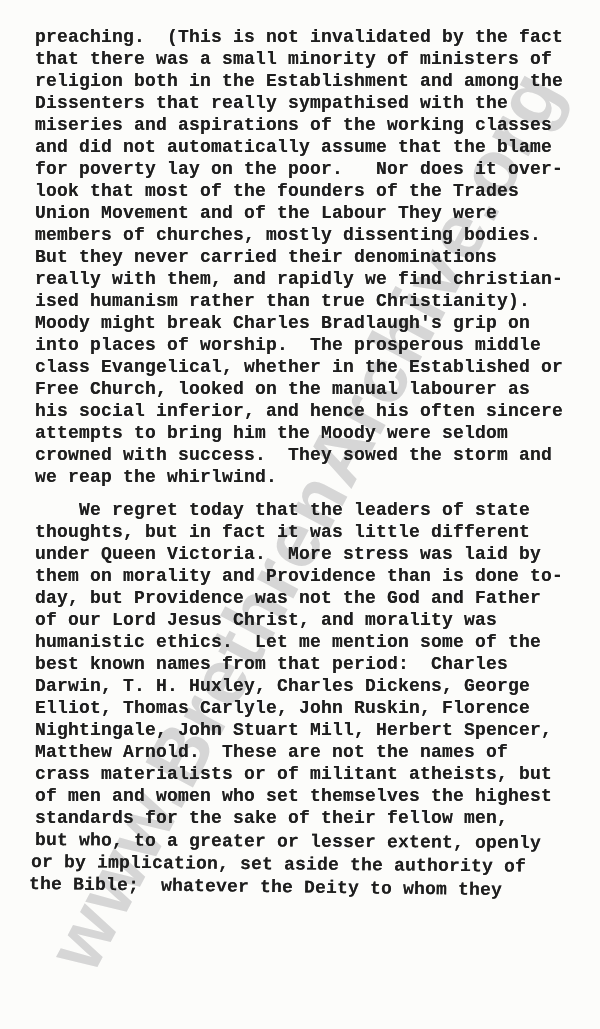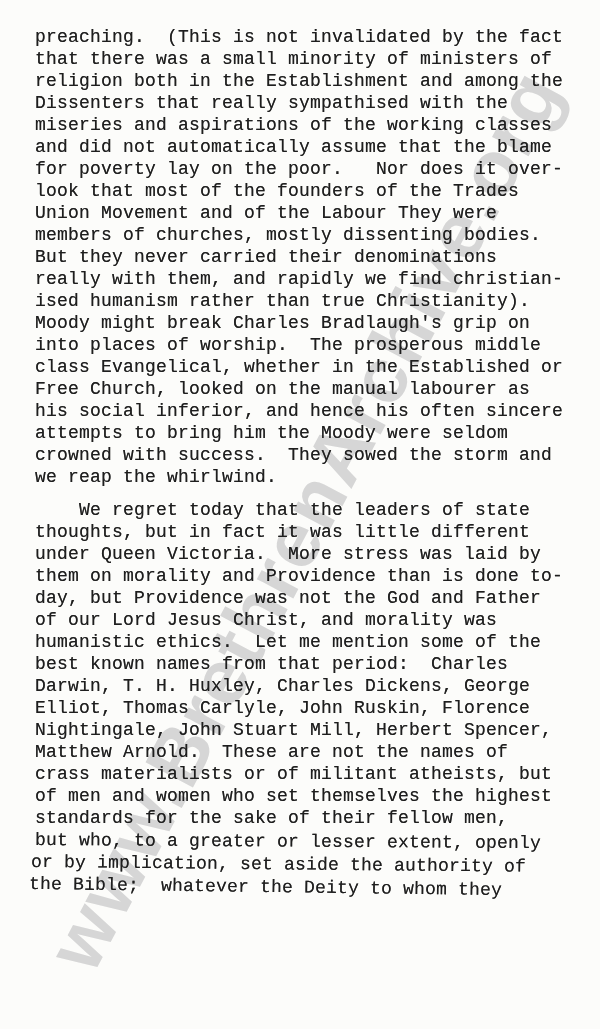--- a/index.html
+++ b/index.html
@@ -36,21 +36,21 @@
   }
   .body-text {
     position: absolute;
     left: 35px;
     top: 26px;
     right: 10px;
     z-index: 1;
     color: var(--ink, #1e1e1e);
     font-size: 18px;
     line-height: 22px;
-    font-weight: normal;
+    font-weight: bold;
     letter-spacing: 0.2px;
     text-shadow: 0 0 0.5px rgba(30,30,30,0.7);
   }
   .para .line {
     white-space: pre;
   }
   .para + .para {
     margin-top: 11px;
   }
   

